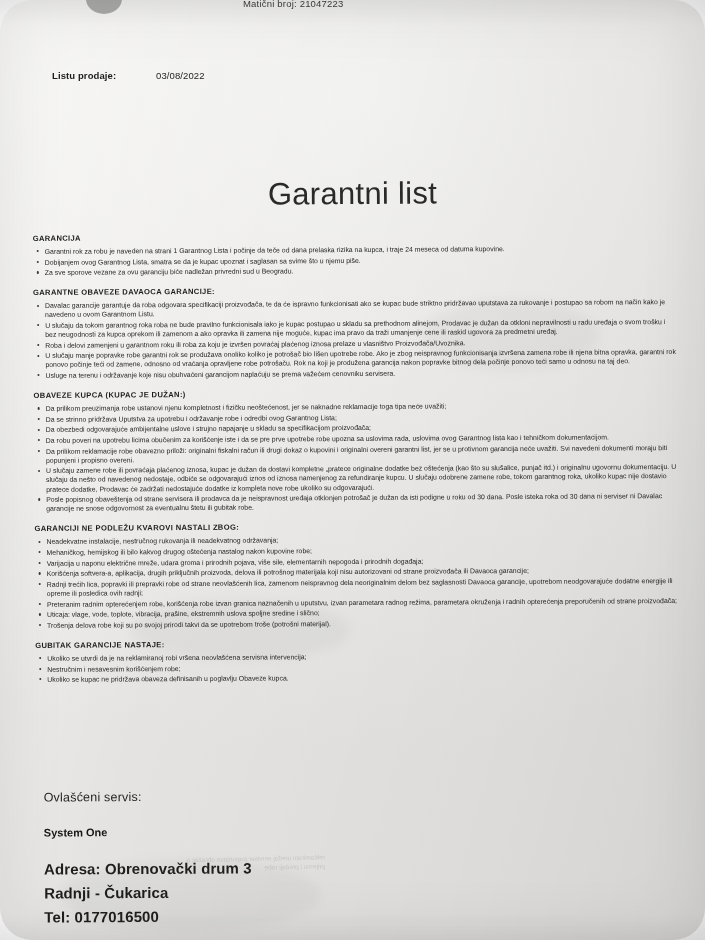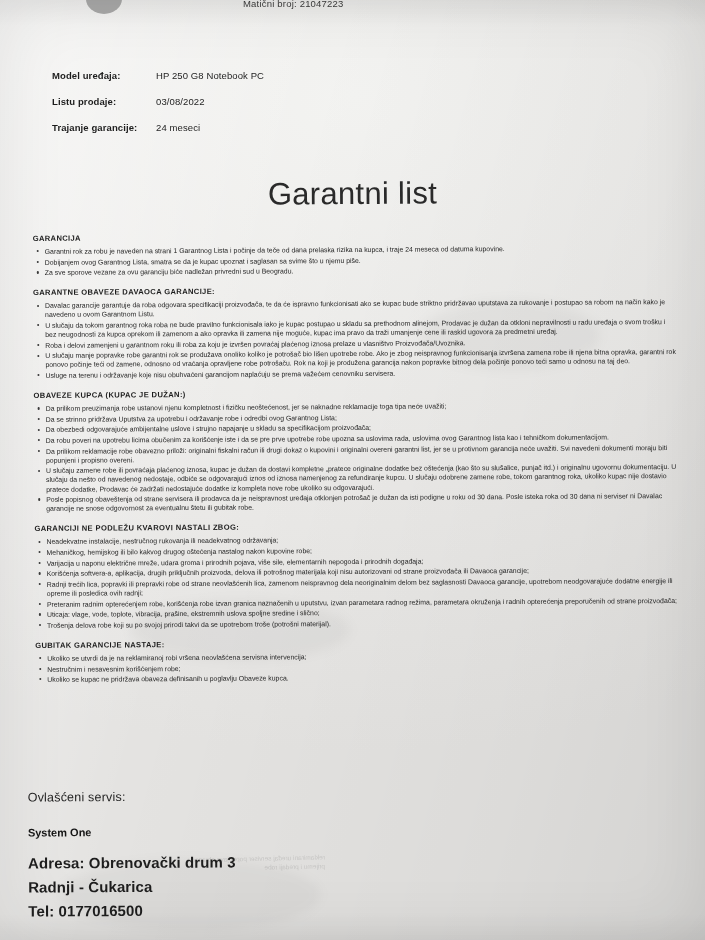--- a/index.html
+++ b/index.html
@@ -16,20 +16,21 @@
     position: relative;
   }
 
   
   .page {
     position: absolute;
     inset: 0;
     background:
       radial-gradient(ellipse 120% 70% at 50% 10%, #f3f3f1 0%, #ebeae8 60%, #e4e3e1 100%),
       linear-gradient(180deg, #f5f5f3 0%, #efeeec 40%, #eceae8 75%, #e8e7e4 100%);
+    border-radius: 32px;
   }
   .paper-tint {
     position: absolute;
     inset: 0;
     background:
       linear-gradient(105deg, rgba(255,255,255,0.55) 0%, rgba(255,255,255,0.0) 35%, rgba(0,0,0,0.035) 75%, rgba(0,0,0,0.07) 100%);
     pointer-events: none;
   }
   .fold-shadow {
     position: absolute;
@@ -144,35 +145,35 @@
     top: 3.2px;
     width: 2.2px;
     height: 2.2px;
     border-radius: 50%;
     background: #3a3a3a;
   }
 
   
   .service {
     position: absolute;
-    left: 28px;
+    left: 44px;
     top: 790px;
     transform: rotate(-0.3deg);
   }
   .service-title {
     font-size: 12.5px;
     color: #1f1f1f;
     margin-bottom: 22px;
     letter-spacing: .2px;
   }
   .service-name {
     font-size: 11px;
     font-weight: bold;
     color: #161616;
-    margin-bottom: 16px;
+    margin-bottom: 22px;
   }
   .service-line {
     font-size: 15px;
     color: #1e1e1e;
     margin-bottom: 7px;
     letter-spacing: .1px;
     font-weight: bold;
   }
 
   
@@ -206,30 +207,22 @@
   <div class="fold-shadow" style="top:0px;"></div>
   <div class="fold-shadow" style="top:914px; transform: scaleY(-1);"></div>
 
   <div class="top-strip">
     <div class="top-logo"></div>
     <div class="top-serial">Matični broj: 21047223</div>
   </div>
 
   <div class="device-table">
     <div class="device-row">
-      <div class="device-label">Model uređaja:</div>
-      <div class="device-value">HP 250 G8 Notebook PC</div>
-    </div>
-    <div class="device-row">
       <div class="device-label">Listu prodaje:</div>
       <div class="device-value">03/08/2022</div>
-    </div>
-    <div class="device-row">
-      <div class="device-label">Trajanje garancije:</div>
-      <div class="device-value">24 meseci</div>
     </div>
   </div>
 
   <div class="doc-title">Garantni list</div>
 
   <div class="content">
 
     <div class="sec-block">
       <div class="sec-head">GARANCIJA</div>
       <ul class="sec-list">

